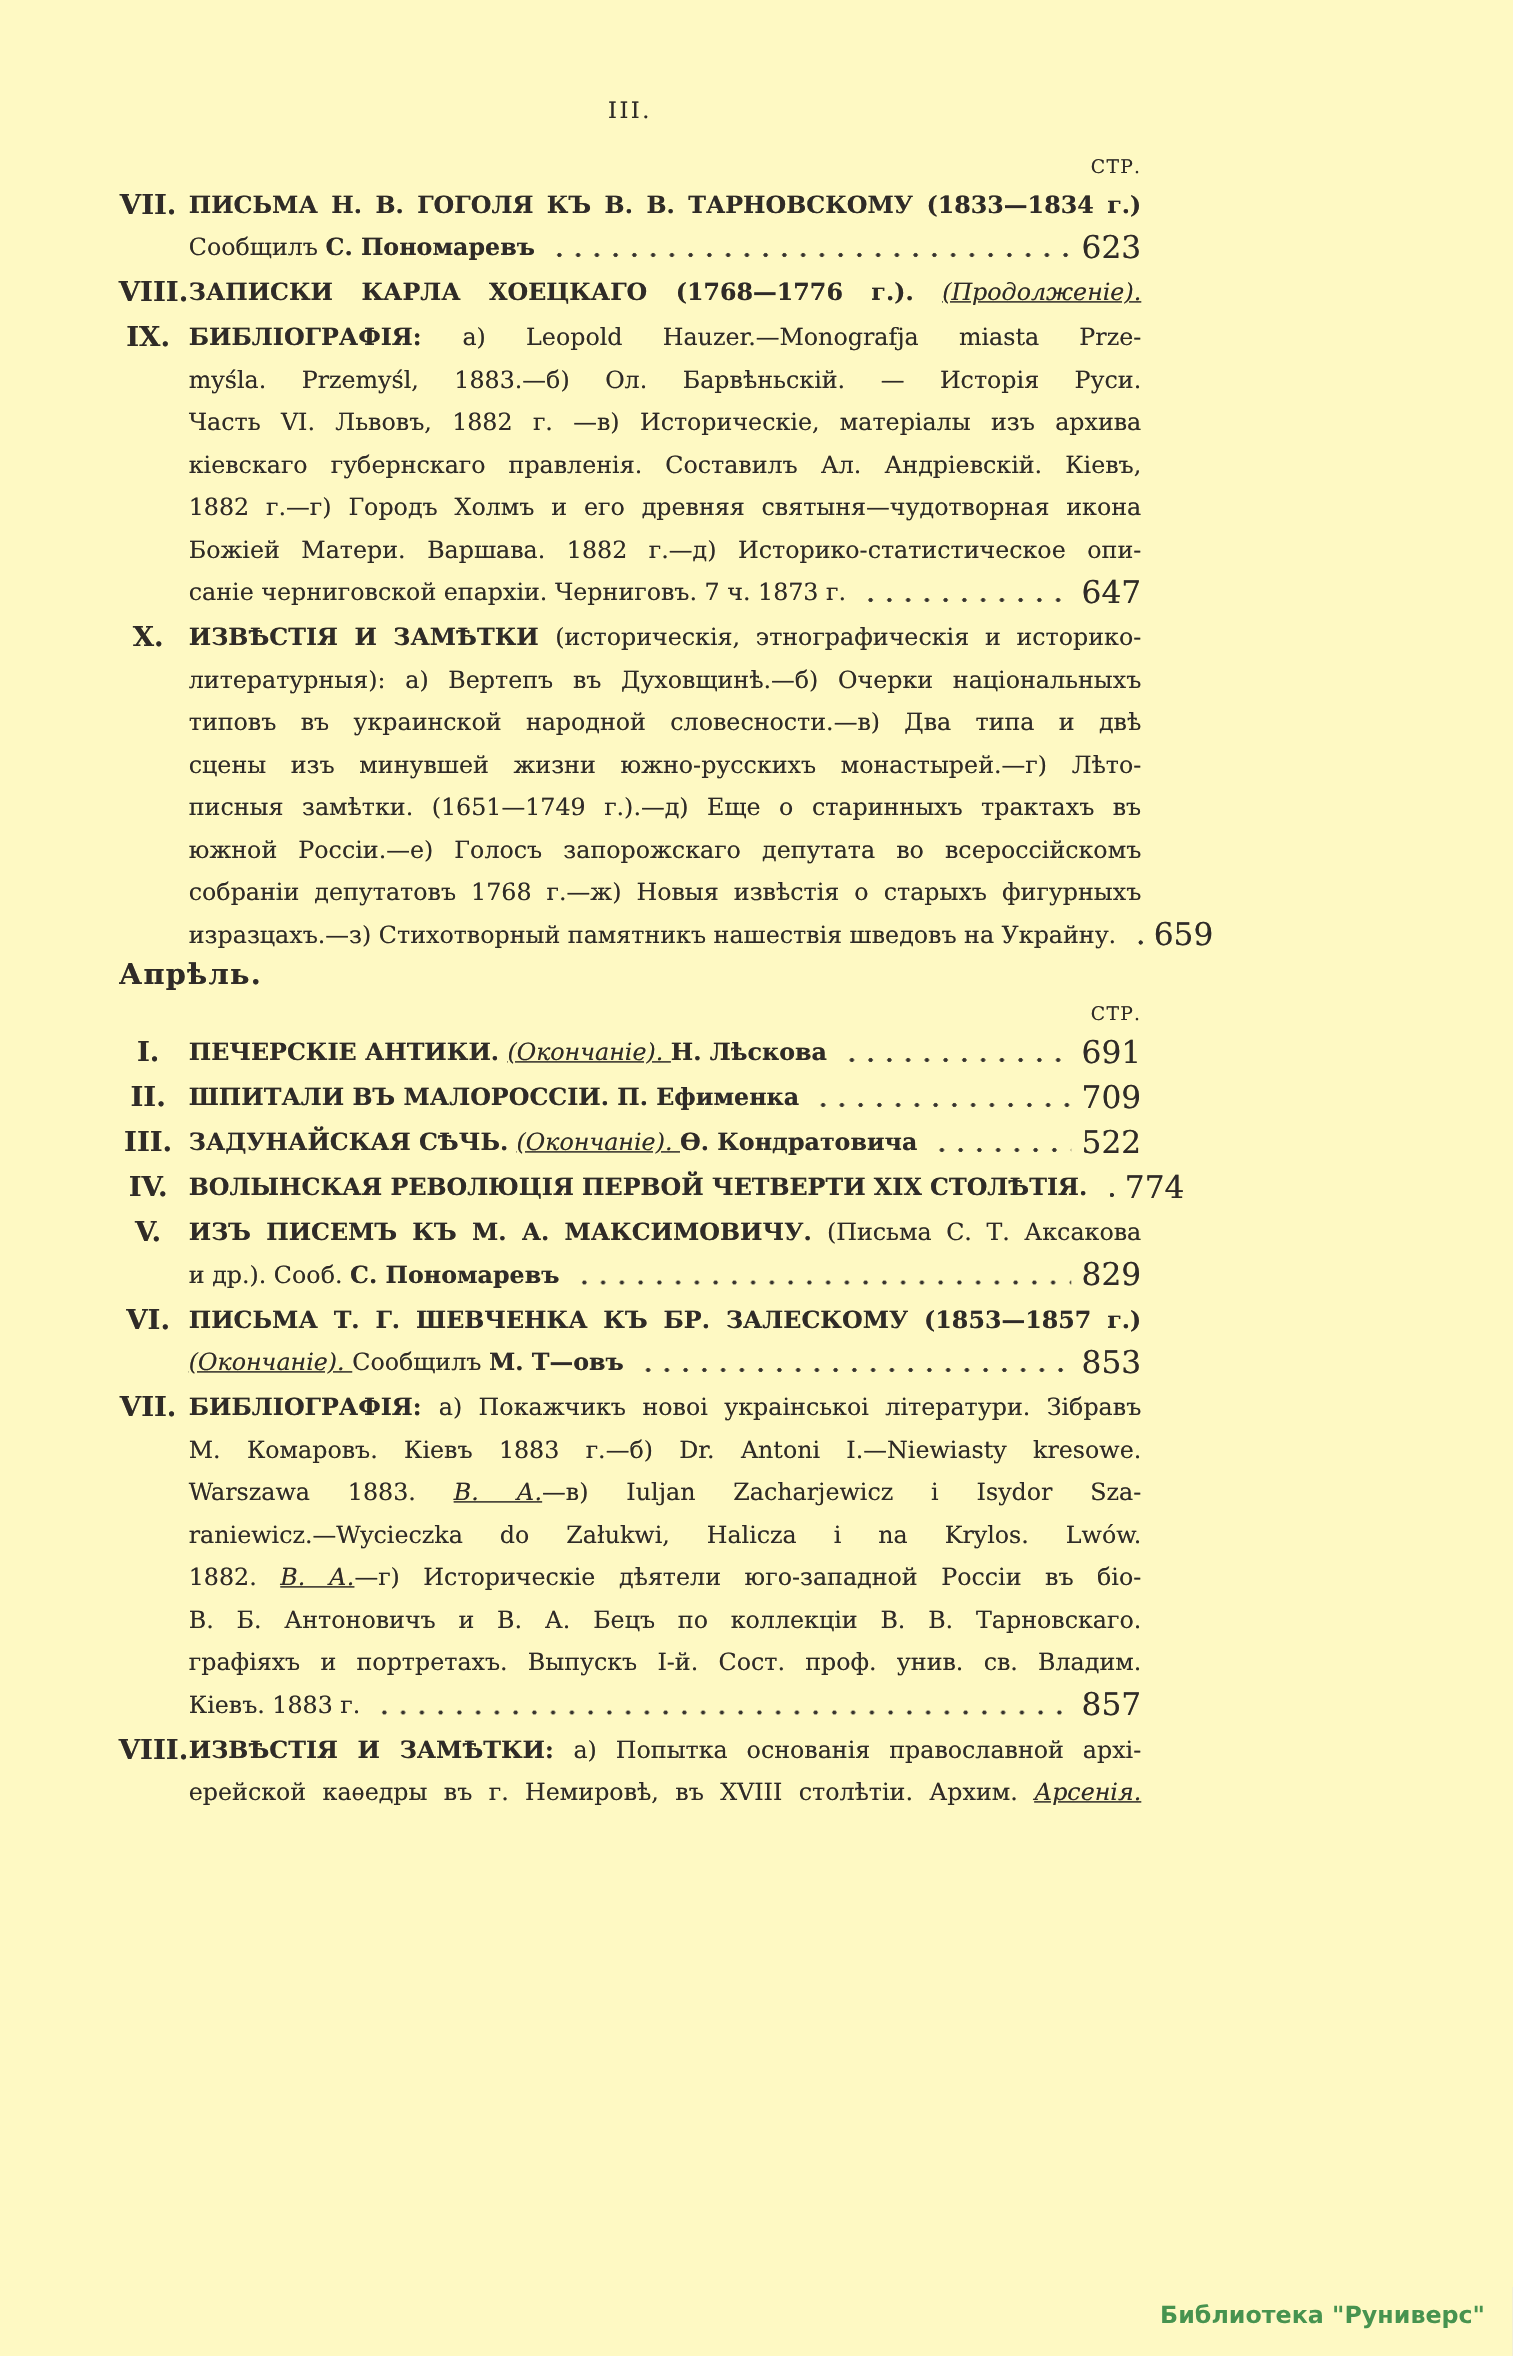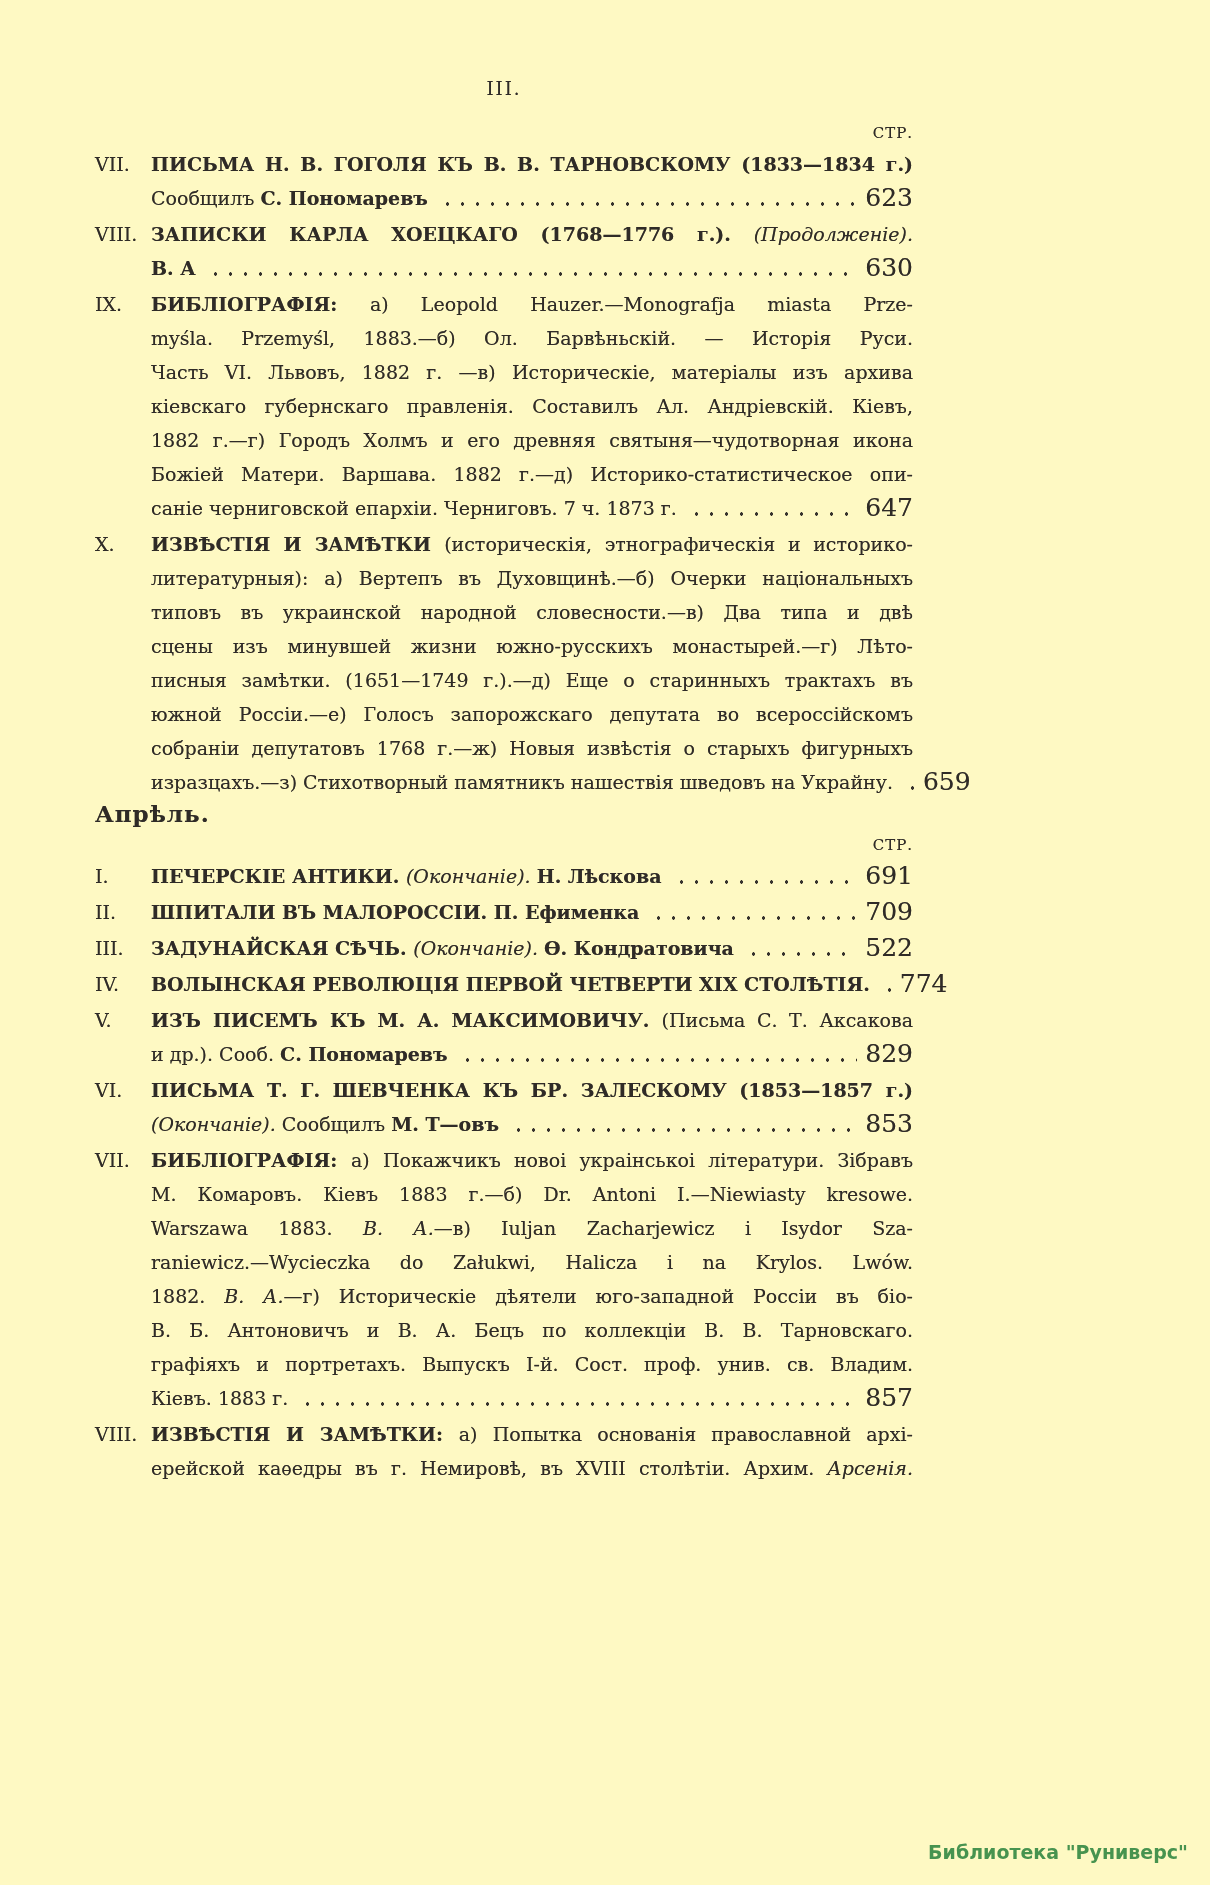--- a/index.html
+++ b/index.html
@@ -39,41 +39,42 @@
     font-weight: bold;
     letter-spacing: 1px;
     line-height: 30px;
   }
   .month-heading + .col-header { margin-top: 6px; }
   .entry { display: flex; margin-top: 2px; }
   .num {
     flex: none;
     width: 56px;
     padding-right: 9px;
-    text-align: left;
-    font-size: 19px;
+    text-align: center;
+    font-size: 22px;
     line-height: 34px;
+    font-weight: bold;
   }
   .lines { flex: 1 1 auto; min-width: 0; }
   .line { font-size: 19px; line-height: 34px; }
   .line.fill { text-align: justify; text-align-last: justify; }
   .line.pageline { display: flex; }
   .line.pageline .txt { flex: none; max-width: 100%; }
   .leader {
     flex: 1 1 16px;
     min-width: 10px;
     margin: 0 8px 0 12px;
     background-image: radial-gradient(circle, #37332d 1.5px, rgba(0,0,0,0) 1.9px);
     background-size: 15px 6px;
     background-repeat: repeat-x;
     background-position: left 0 bottom 8px;
   }
   .pg { flex: none; font-size: 25px; }
   .b { font-weight: bold; }
-  .i { font-style: italic; }
+  .i { font-style: italic; text-decoration: underline; }
   .watermark {
     position: absolute;
     right: 22px;
     bottom: 22px;
     font-family: "DejaVu Sans", "Liberation Sans", sans-serif;
     font-size: 19px;
     font-weight: bold;
     color: #47934f;
     text-shadow: none;
   }
@@ -95,25 +96,20 @@
                 <span class="txt"><span>Сообщилъ </span><span class="b ">С. Пономаревъ</span></span>
                 <span class="leader"></span>
                 <span class="pg">623</span>
               </div>
             </div>
           </div>
           <div class="entry">
             <div class="num">VIII.</div>
             <div class="lines">
               <div class="line fill"><span class="txt"><span class="b ">ЗАПИСКИ КАРЛА ХОЕЦКАГО (1768—1776 г.). </span><span class="i">(Продолженіе).</span></span></div>
-              <div class="line pageline">
-                <span class="txt"><span class="b ">В. А</span></span>
-                <span class="leader"></span>
-                <span class="pg">630</span>
-              </div>
             </div>
           </div>
           <div class="entry">
             <div class="num">IX.</div>
             <div class="lines">
               <div class="line fill"><span class="txt"><span class="b ">БИБЛІОГРАФІЯ: </span><span>а) Leopold Hauzer.—Monografja miasta Prze-</span></span></div>
               <div class="line fill"><span class="txt"><span>myśla. Przemyśl, 1883.—б) Ол. Барвѣньскій. — Исторія Руси.</span></span></div>
               <div class="line fill"><span class="txt"><span>Часть VI. Львовъ, 1882 г. —в) Историческіе, матеріалы изъ архива</span></span></div>
               <div class="line fill"><span class="txt"><span>кіевскаго губернскаго правленія. Составилъ Ал. Андріевскій. Кіевъ,</span></span></div>
               <div class="line fill"><span class="txt"><span>1882 г.—г) Городъ Холмъ и его древняя святыня—чудотворная икона</span></span></div>

